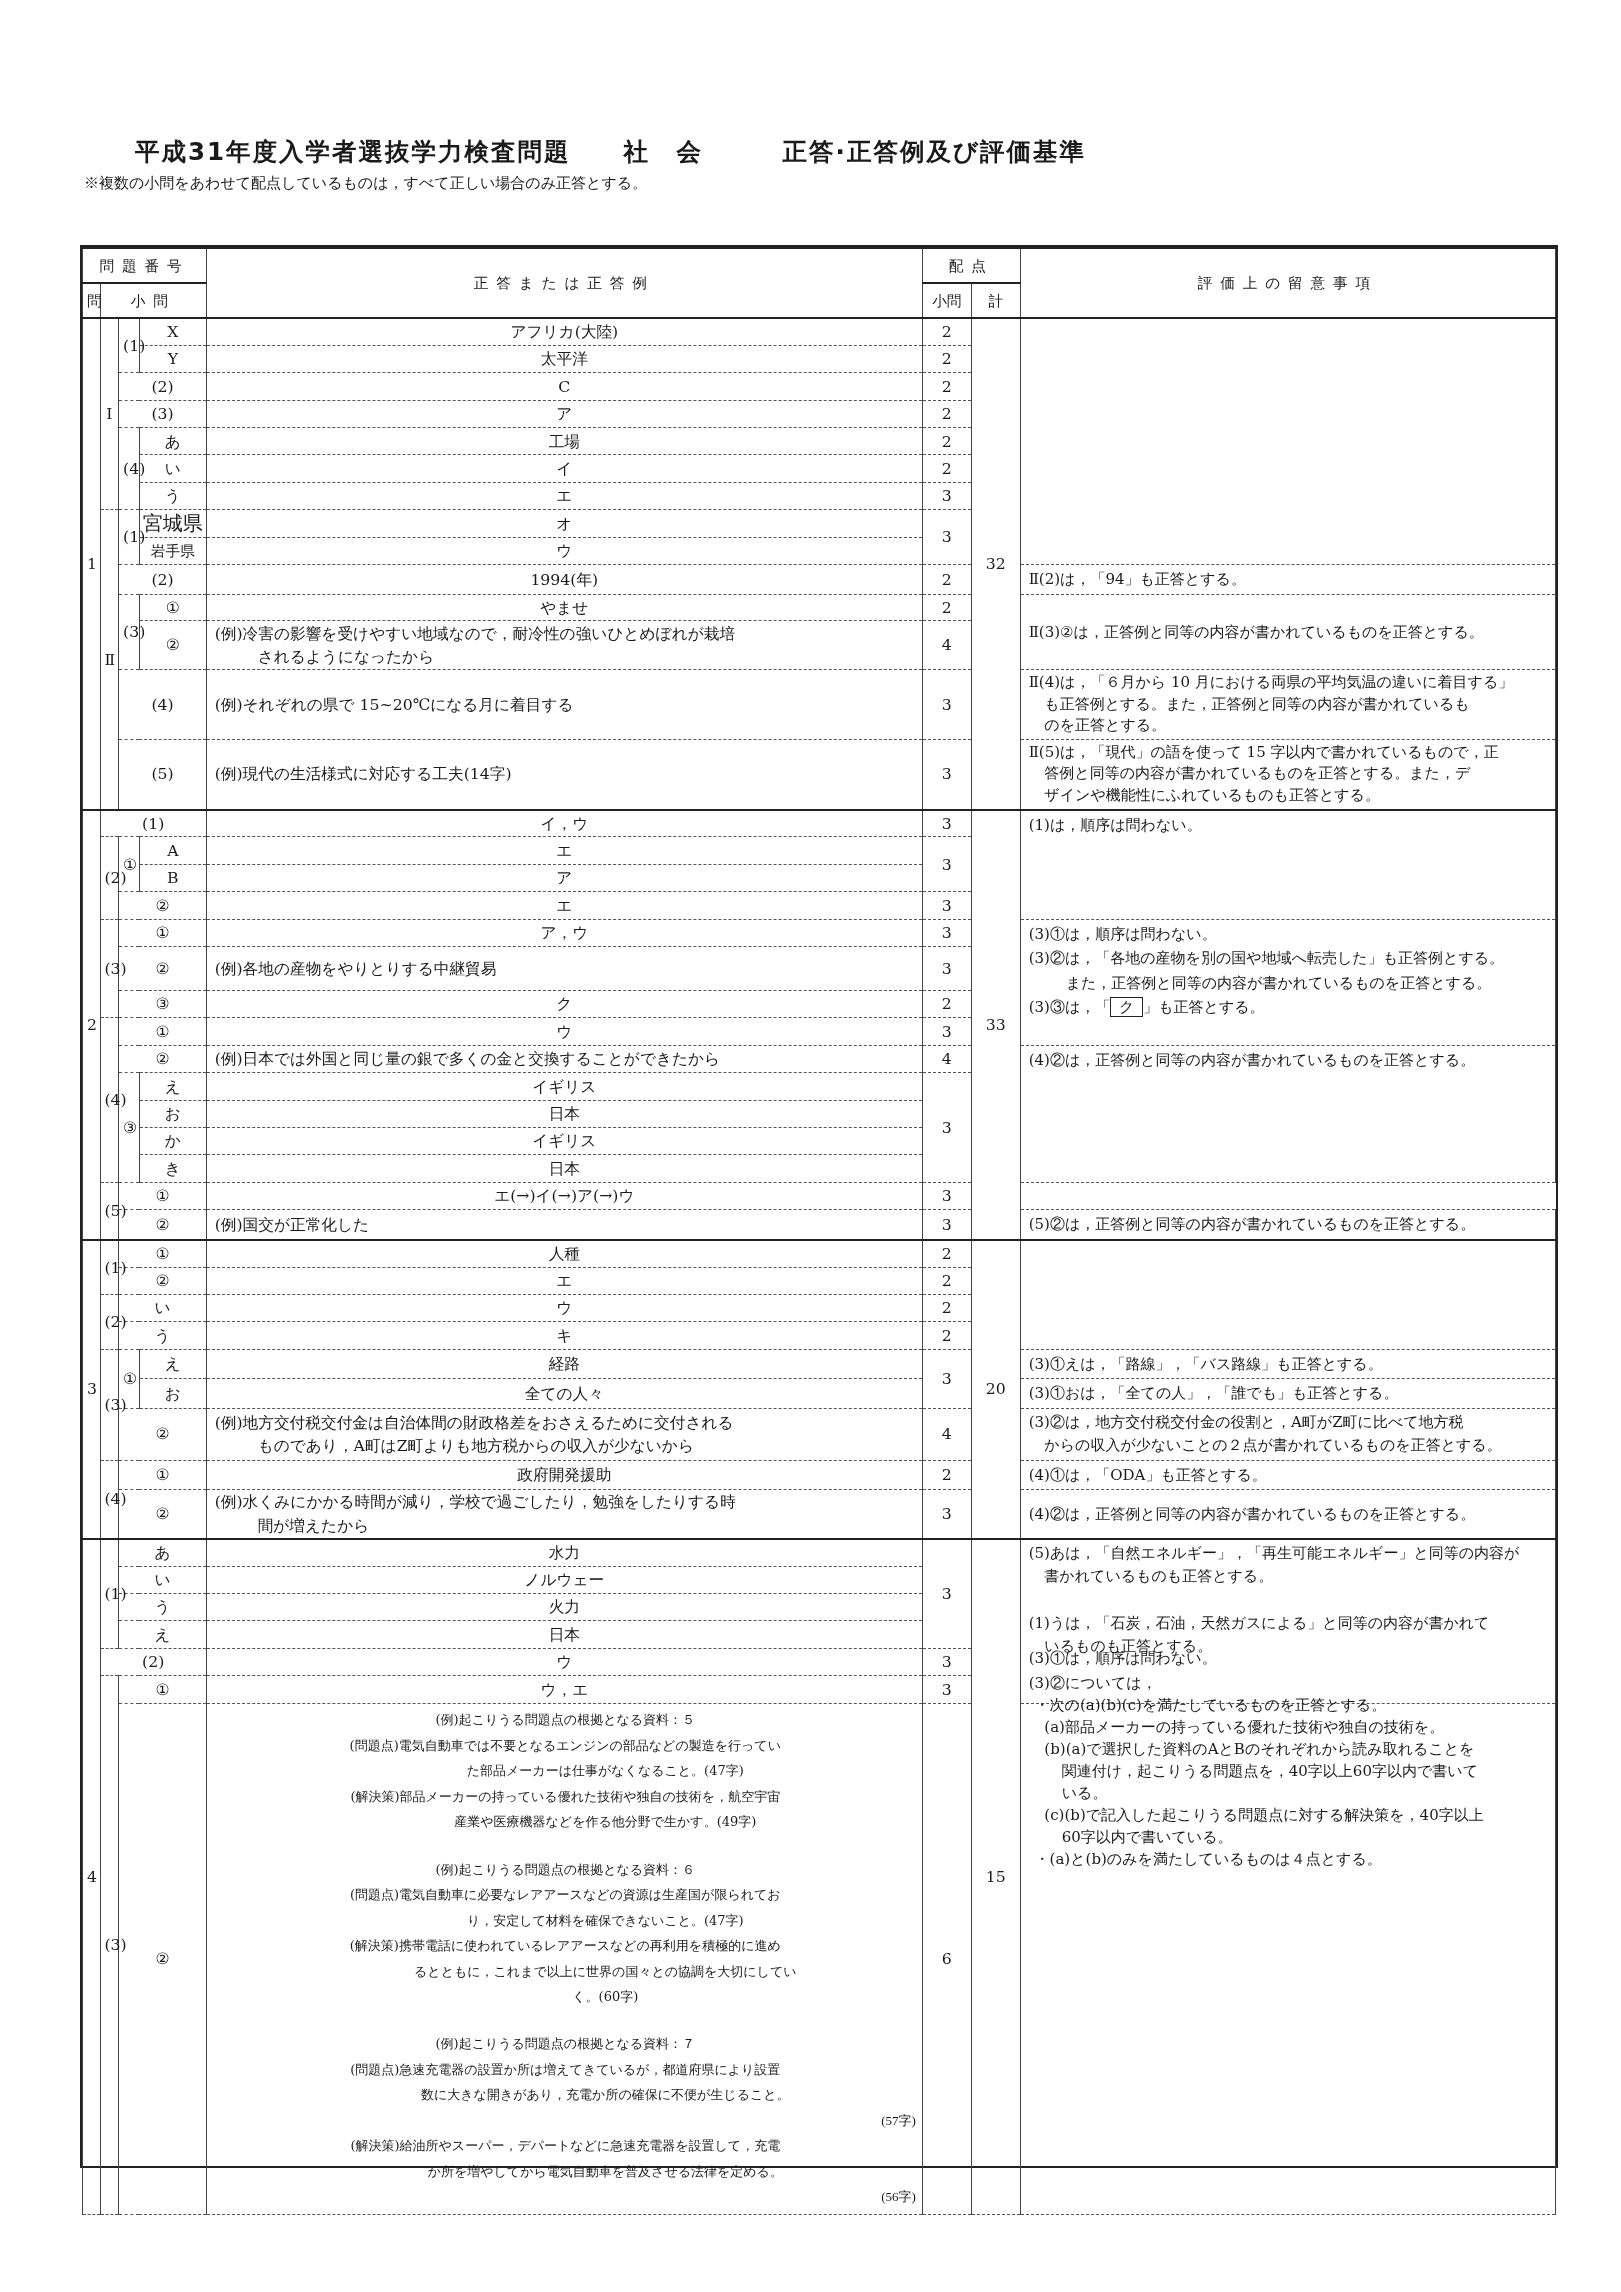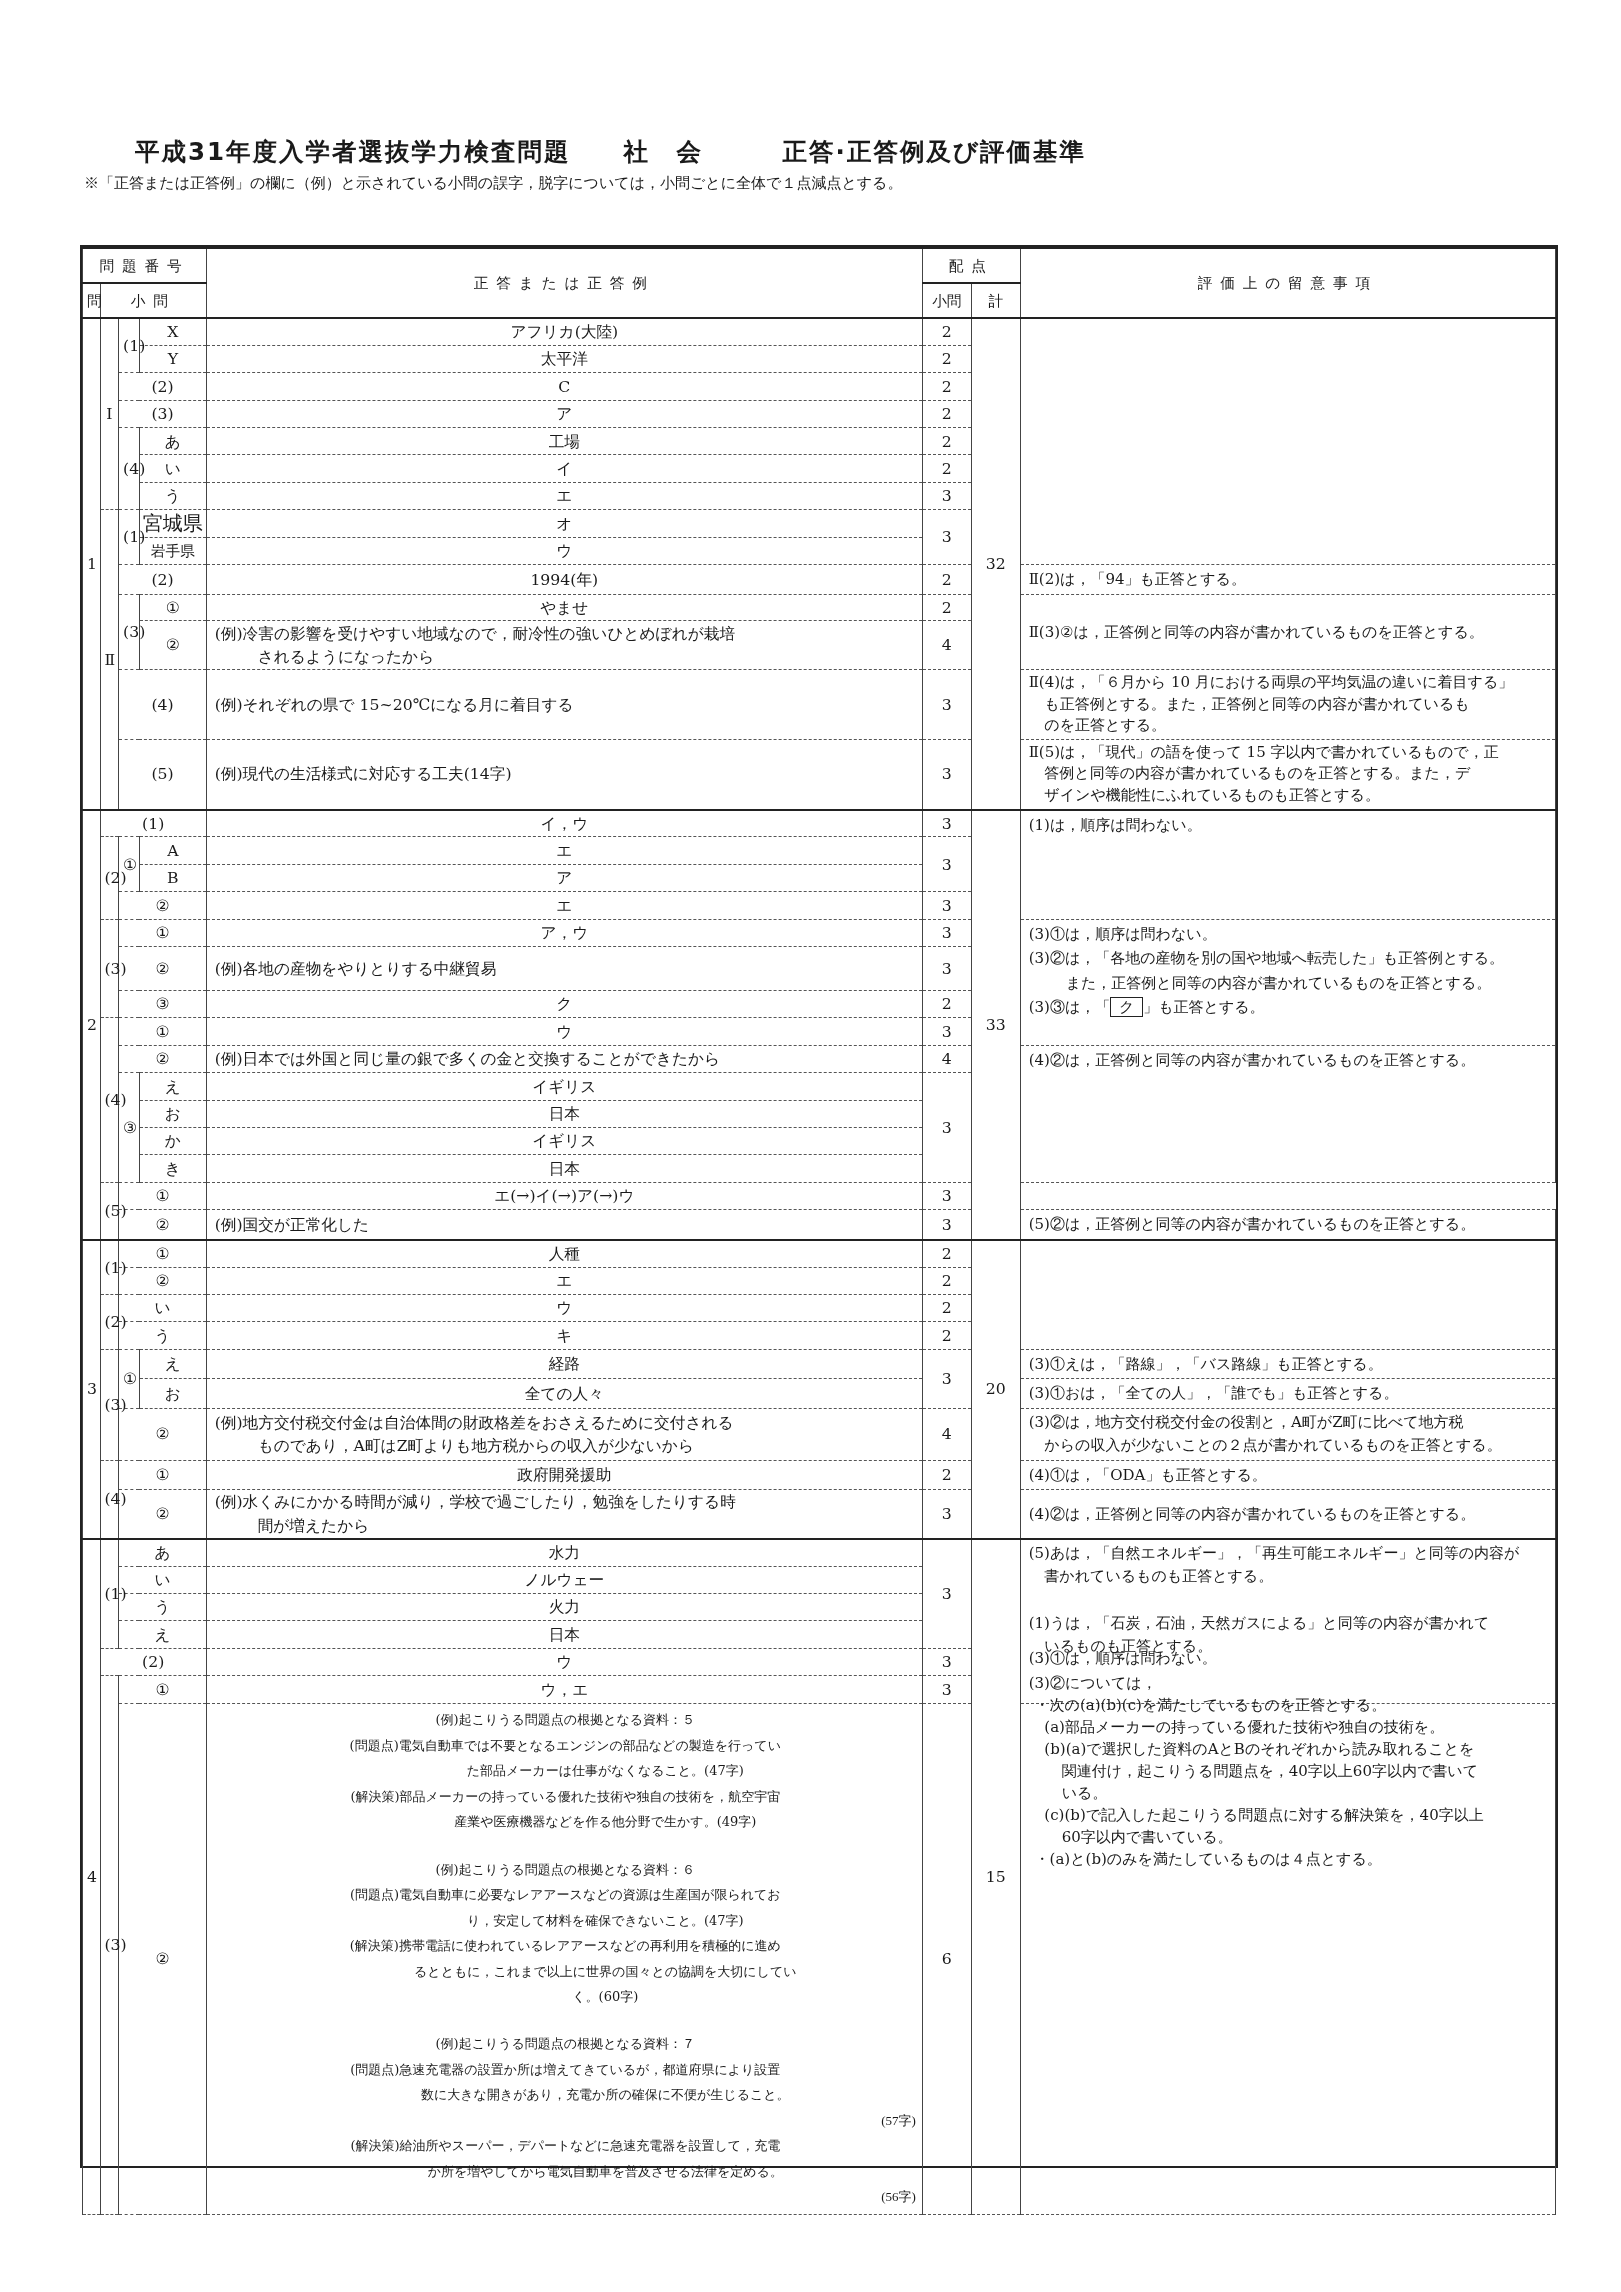--- a/index.html
+++ b/index.html
@@ -23,21 +23,21 @@
   .r { text-align:right; display:block;font-family:Liberation Serif, serif; }
   .long { text-align:left; line-height:23px; padding:3.9px 5.9px 3.9px 7.8px !important; font-size:13px; }
   .long .blk { display:block; }
   .long .sp { display:block; height:21.6px; }
 </style>
 </head>
 <body>
 
 <div class="title">平成31年度入学者選抜学力検査問題　　社　会　　　正答·正答例及び評価基準</div>
 <div class="notes">
-  <div>※「正答または正答例」の欄に（例）と示されている小問の誤字，脱字については，小問ごとに全体で１点減点とする。</div>
+  <div>※複数の小問をあわせて配点しているものは，すべて正しい場合のみ正答とする。</div>
 </div>
 
 <div class="outer"></div>
 
 <table class="grid">
   <colgroup>
     <col style="width:17.6px">
       <col style="width:18.6px">
       <col style="width:20.6px">
       <col style="width:67px">

